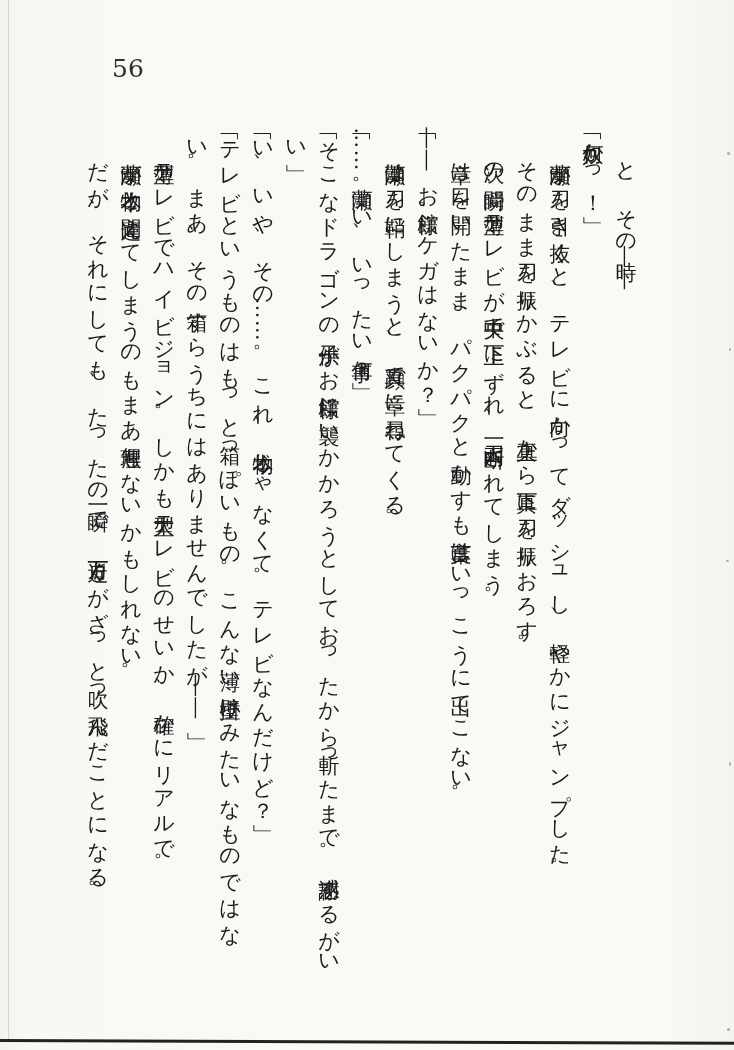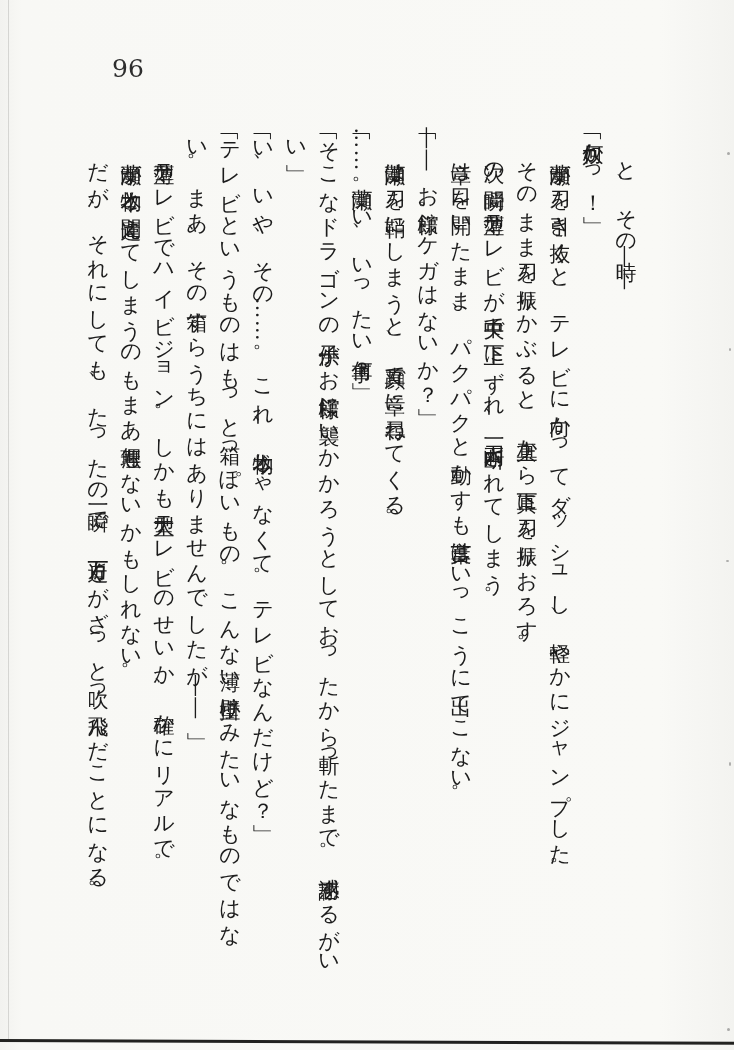--- a/index.html
+++ b/index.html
@@ -70,21 +70,21 @@
     border-radius: 50%;
   }
 </style>
 </head>
 <body>
 
 <div class="book-page">
 
   <div class="gutter-line"></div>
 
-  <div class="page-number">96</div>
+  <div class="page-number">56</div>
 
   <div class="page-text">
     <p class="para indent">と、その時――</p>
     <p class="para">「何奴かっ！」</p>
     <p class="para indent">蘭瀬が刀を引き抜くと、テレビに向かってダッシュし、軽やかにジャンプした。</p>
     <p class="para indent">そのまま刀を振りかぶると、真上から真下に刀を振りおろす。</p>
     <p class="para indent">次の瞬間、薄型テレビが中央で上下にずれ、一刀両断されてしまう。</p>
     <p class="para indent">章は口を開いたまま、パクパクと動かすも言葉はいっこうに出てこない。</p>
     <p class="para">「――お館様。ケガはないか？」</p>
     <p class="para indent">蘭瀬は刀を鞘にしまうと、真顔で章に尋ねてくる。</p>

